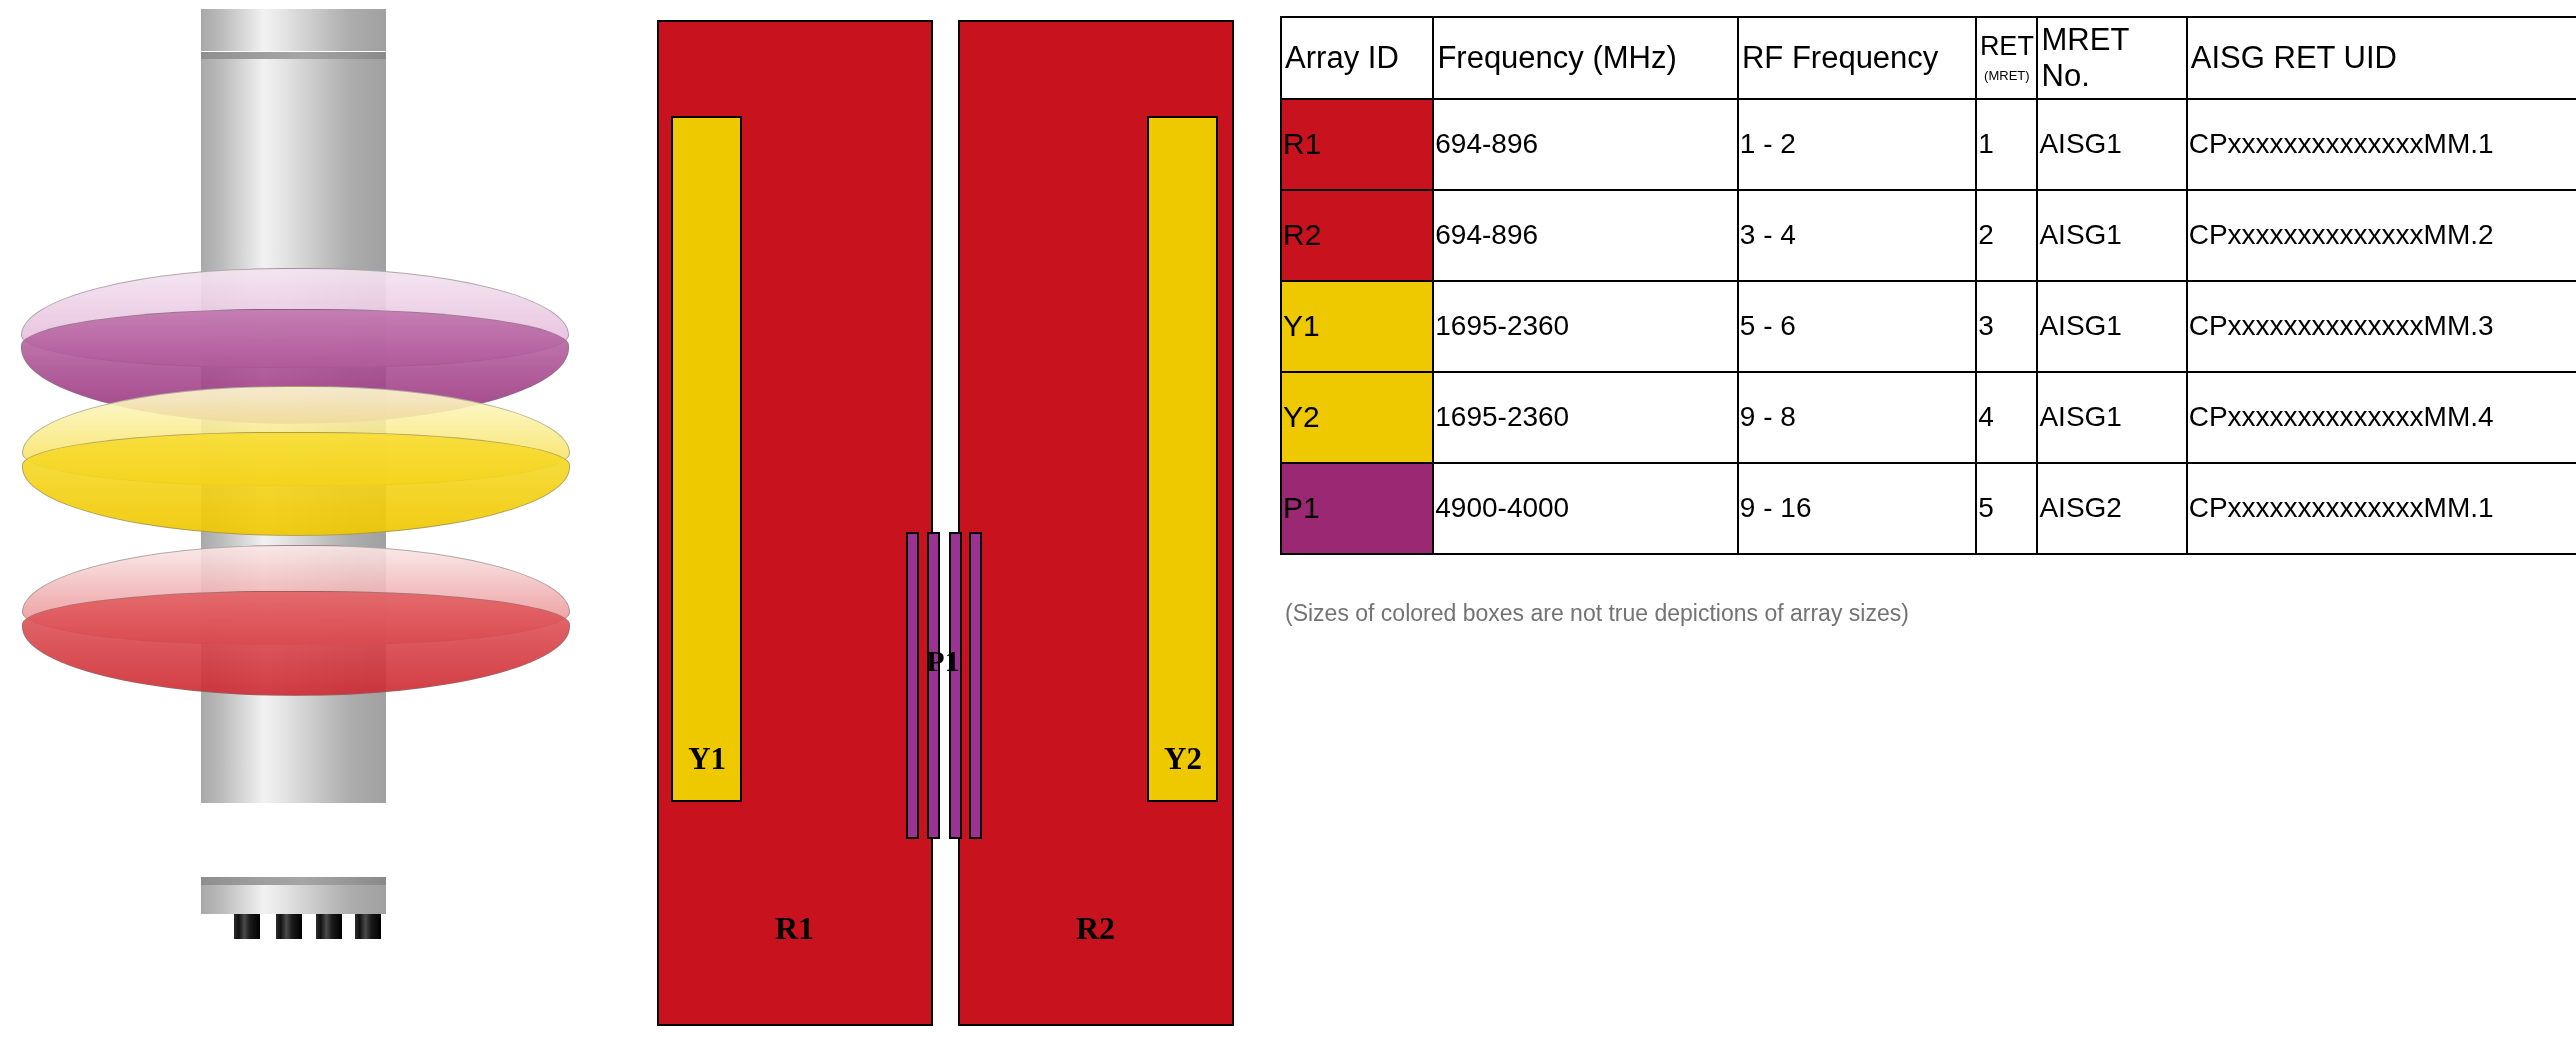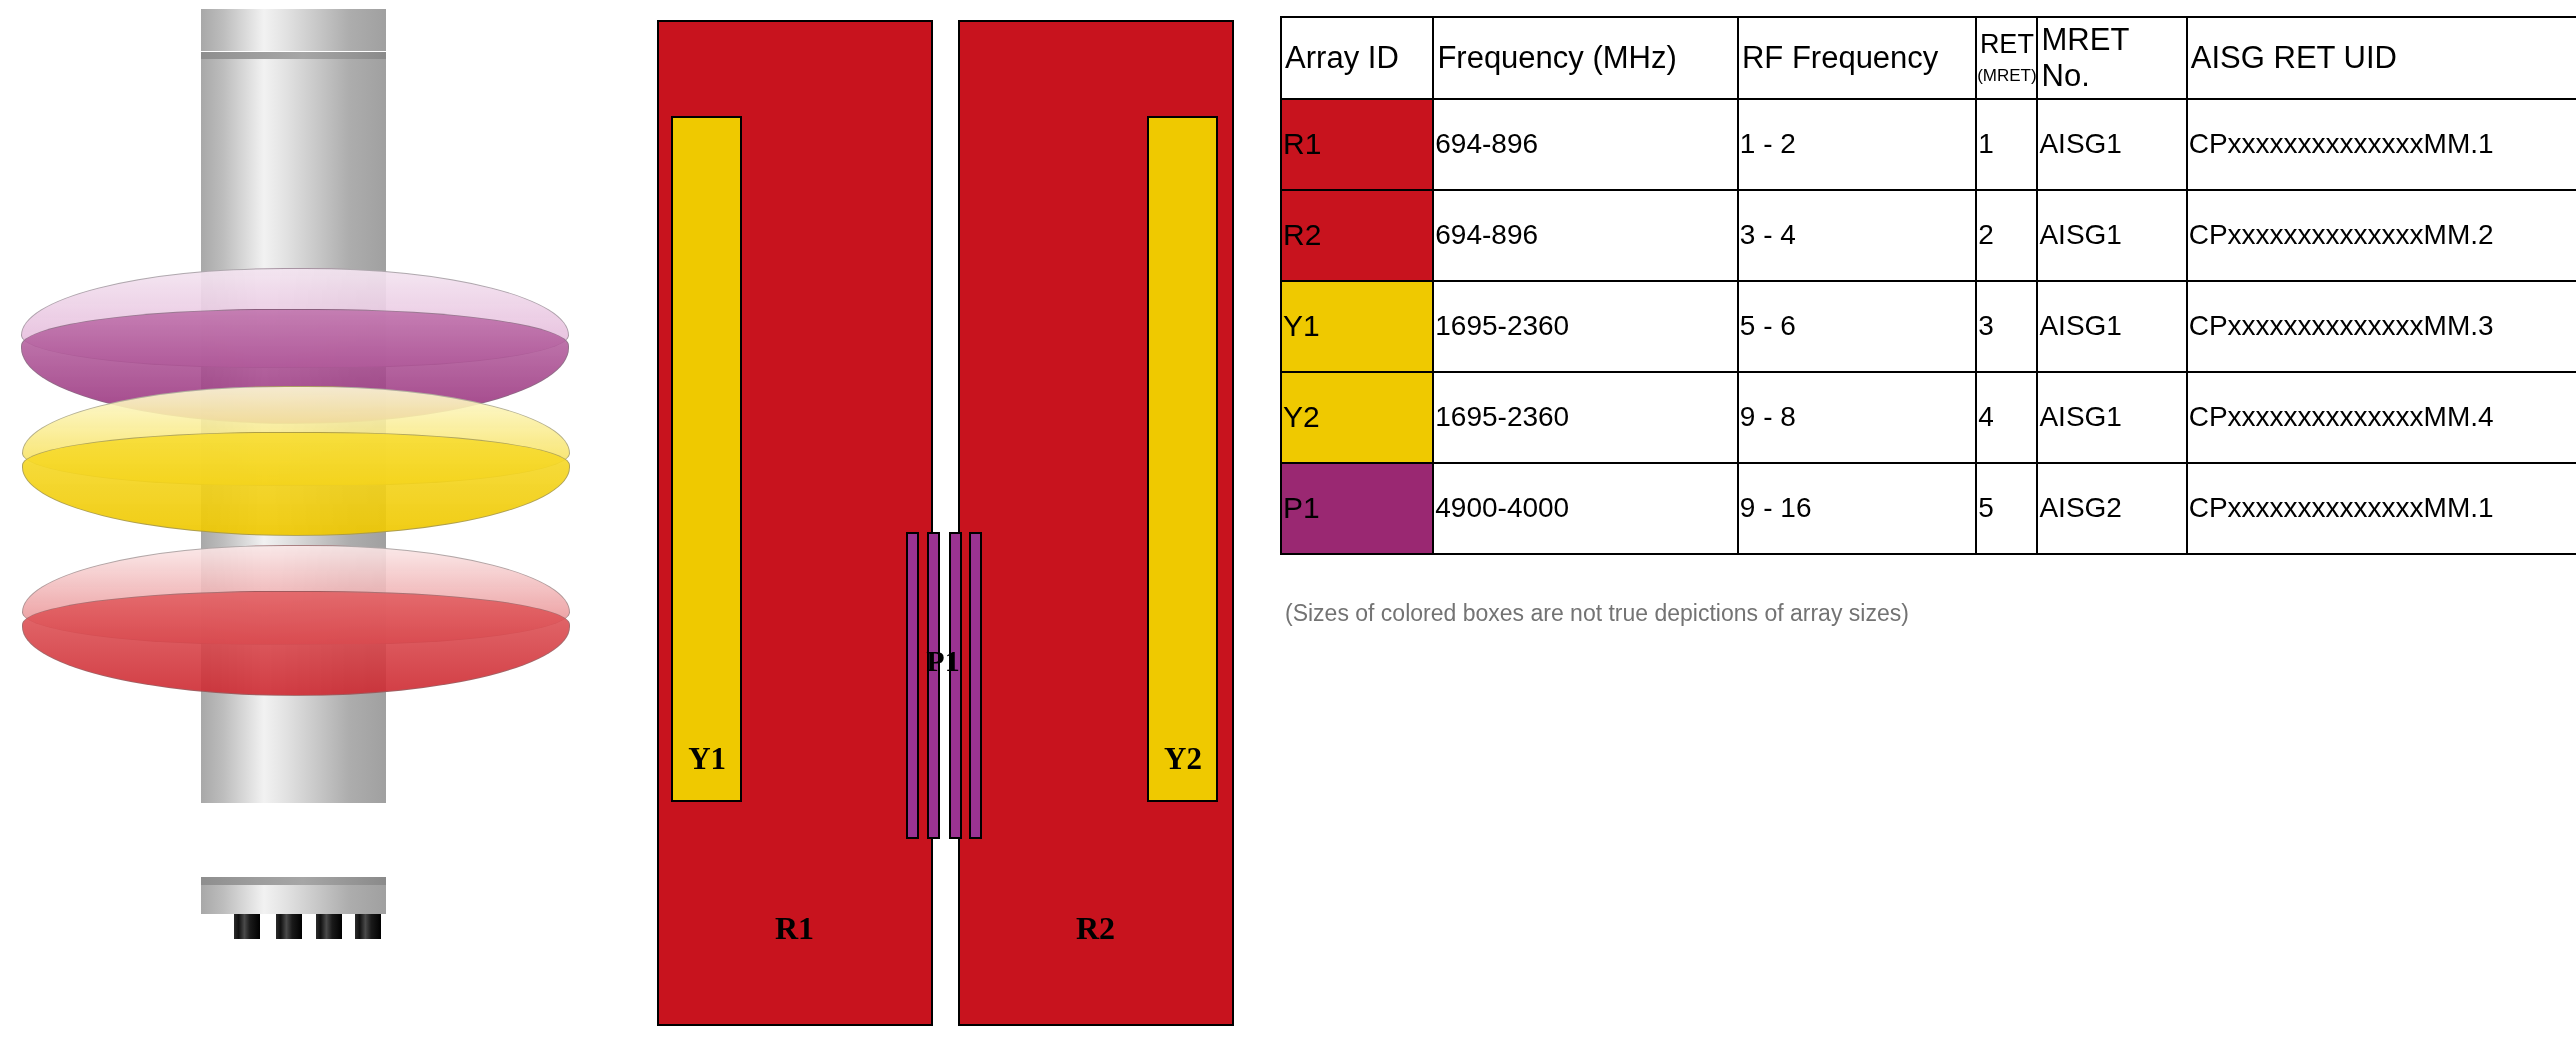--- a/index.html
+++ b/index.html
@@ -84,21 +84,21 @@
   .col-array   {width:152px;}
   .col-freq    {width:304px;}
   .col-rf      {width:238px;}
   .col-ret     {width:61px;}
   .col-aisg    {width:149px;}
   .col-uid     {width:634px;}
 
   #ret-header-inner{display:flex;flex-direction:column;align-items:center;justify-content:center;
     line-height:1.04;height:100%;}
   #ret-header-main{font-size:27px;}
-  #ret-header-sub{font-size:17px;margin-top:9.3px;}
+  #ret-header-sub{font-size:13px;margin-top:9.3px;}
 
   td.id-cell{font-size:30px;}
   td.id-red   {background:#C8131E;}
   td.id-yellow{background:#EFC900;}
   td.id-purple{background:#9A2872;}
 
   #table-footnote{position:absolute;left:1285px;top:600px;
     font-size:23px;color:#737373;white-space:nowrap;
     font-family:"Liberation Sans",sans-serif;}
 </style>

